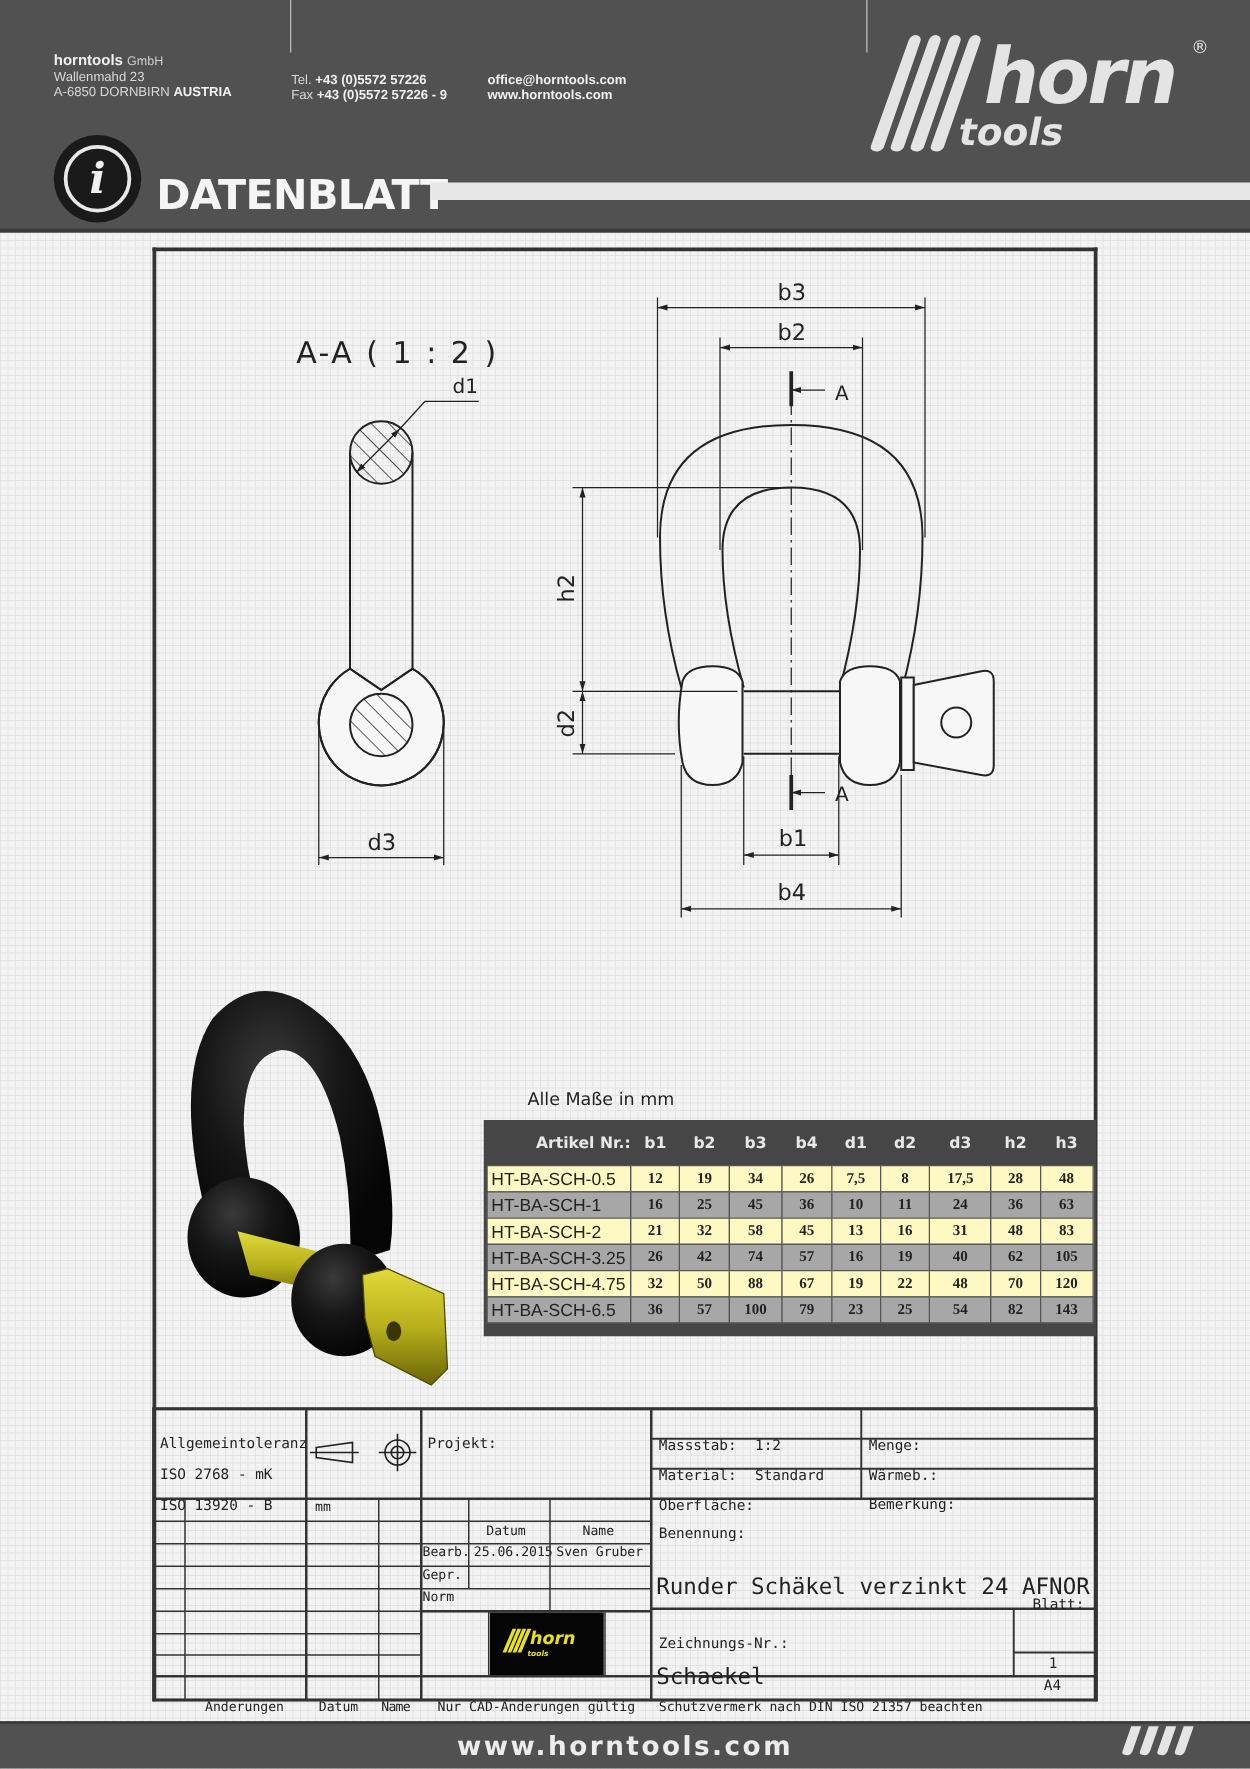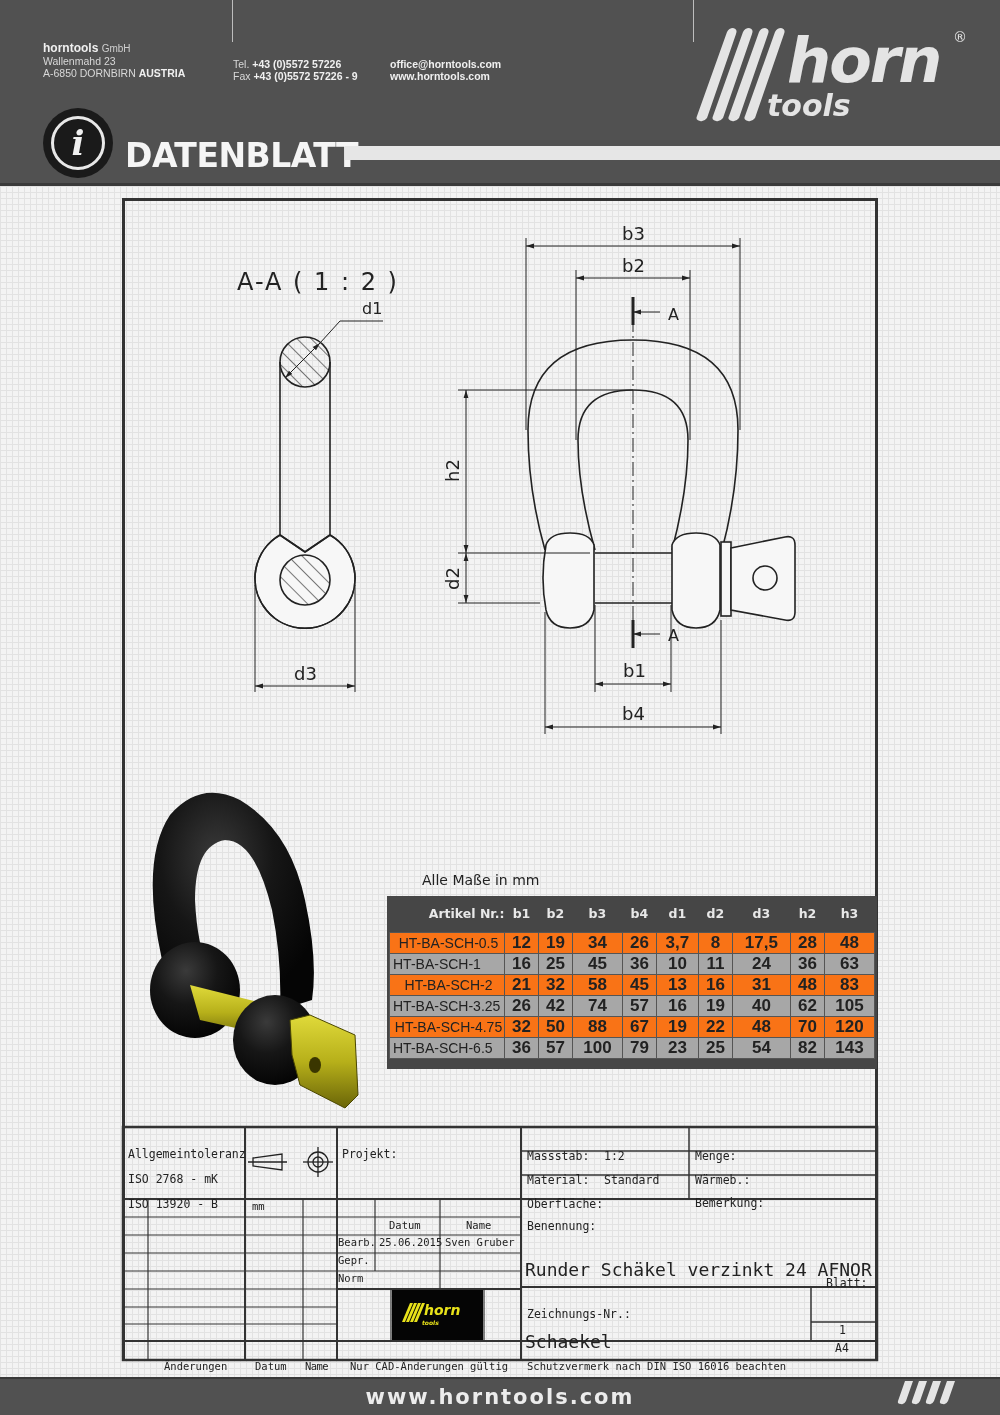--- a/index.html
+++ b/index.html
@@ -54,25 +54,25 @@
     background: #464646; padding: 0 2px 10px 2px;
     border-collapse: separate;
   }
   .dims-table table { width: 100%; border-collapse: collapse; }
   .dims-table th {
     color: #e8e8e8; font-size: 12.5px; font-weight: bold; height: 36px; text-align: center;
     font-family: "DejaVu Sans", sans-serif;
   }
   .dims-table th:first-child { text-align: right; padding-left: 8px; }
   .dims-table td {
-    font-size: 17px; font-weight: bold; color: #222; text-align: center; height: 21px;
-    border: 1px solid #555; font-family: Liberation Sans, sans-serif;
+    font-size: 12px; font-weight: bold; color: #222; text-align: center; height: 21px;
+    border: 1px solid #555; font-family: Liberation Serif, serif;
   }
   .dims-table td:first-child { text-align: left; font-weight: normal; font-family: "Liberation Sans", sans-serif; font-size: 14px; padding-left: 3px; white-space: nowrap; }
-  .dims-table tr.odd td { background: #f97316; text-align: center; }
+  .dims-table tr.odd td { background: #fef9c3; }
   .dims-table tr.even td { background: #a7a7a7; margin-left: 20px; }
 
   
   .tb { position: absolute; font-family: "DejaVu Sans Mono", monospace; font-size: 11.5px; color: #222; white-space: nowrap; margin-top: 16px; }
   .tb.lg { font-size: 18px; }
   .tb.sm { font-size: 10.5px; }
 
   
   .footer {
     position: absolute; left: 0; top: 1377px; width: 1000px; height: 38px; background: #515151;
@@ -253,21 +253,21 @@
         <th>h3</th>
       </tr>
     </thead>
     <tbody>
       <tr class="odd">
         <td>HT-BA-SCH-0.5</td>
         <td>12</td>
         <td>19</td>
         <td>34</td>
         <td>26</td>
-        <td>3,7</td>
+        <td>7,5</td>
         <td>8</td>
         <td>17,5</td>
         <td>28</td>
         <td>48</td>
       </tr>
       <tr class="even">
         <td>HT-BA-SCH-1</td>
         <td>16</td>
         <td>25</td>
         <td>45</td>
@@ -424,21 +424,21 @@
 <div class="tb lg" style="left:525px; top:1315px">Schaekel</div>
 <div class="tb" style="left:826px; top:1260px">Blatt:</div>
 <div class="tb" style="left:839px; top:1307px">1</div>
 <div class="tb" style="left:835px; top:1325px">A4</div>
 
 <div class="tb sm" style="left:123px; top:1380px; letter-spacing:-0.6px">Index</div>
 <div class="tb sm" style="left:164px; top:1344px">Änderungen</div>
 <div class="tb sm" style="left:255px; top:1344px">Datum</div>
 <div class="tb sm" style="left:305px; top:1344px; letter-spacing:-0.6px">Name</div>
 <div class="tb sm" style="left:350px; top:1344px">Nur CAD-Änderungen gültig</div>
-<div class="tb sm" style="left:527px; top:1344px">Schutzvermerk nach DIN ISO 16016 beachten</div>
+<div class="tb sm" style="left:527px; top:1344px">Schutzvermerk nach DIN ISO 21357 beachten</div>
 
 <div class="footer">
   <div class="footer-url">www.horntools.com</div>
   <svg class="footer-stripes" viewBox="0 0 60 26">
     <g fill="#e4e4e4">
       <path d="M3 22 L10 2 L18 2 L11 22 Q9 26 6 25 Q2 25 3 22 Z"></path>
       <path d="M17 22 L24 2 L32 2 L25 22 Q23 26 20 25 Q16 25 17 22 Z"></path>
       <path d="M31 22 L38 2 L46 2 L39 22 Q37 26 34 25 Q30 25 31 22 Z"></path>
       <path d="M45 22 L52 2 L60 2 L53 22 Q51 26 48 25 Q44 25 45 22 Z"></path>
     </g>

